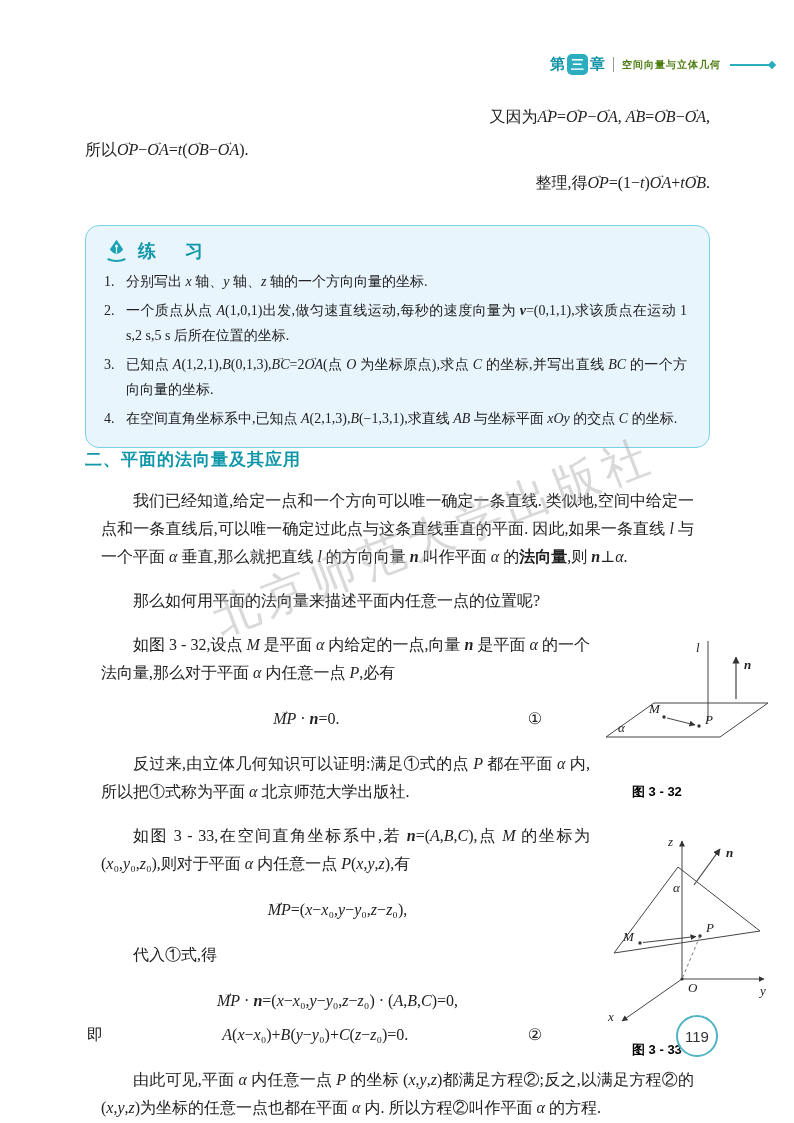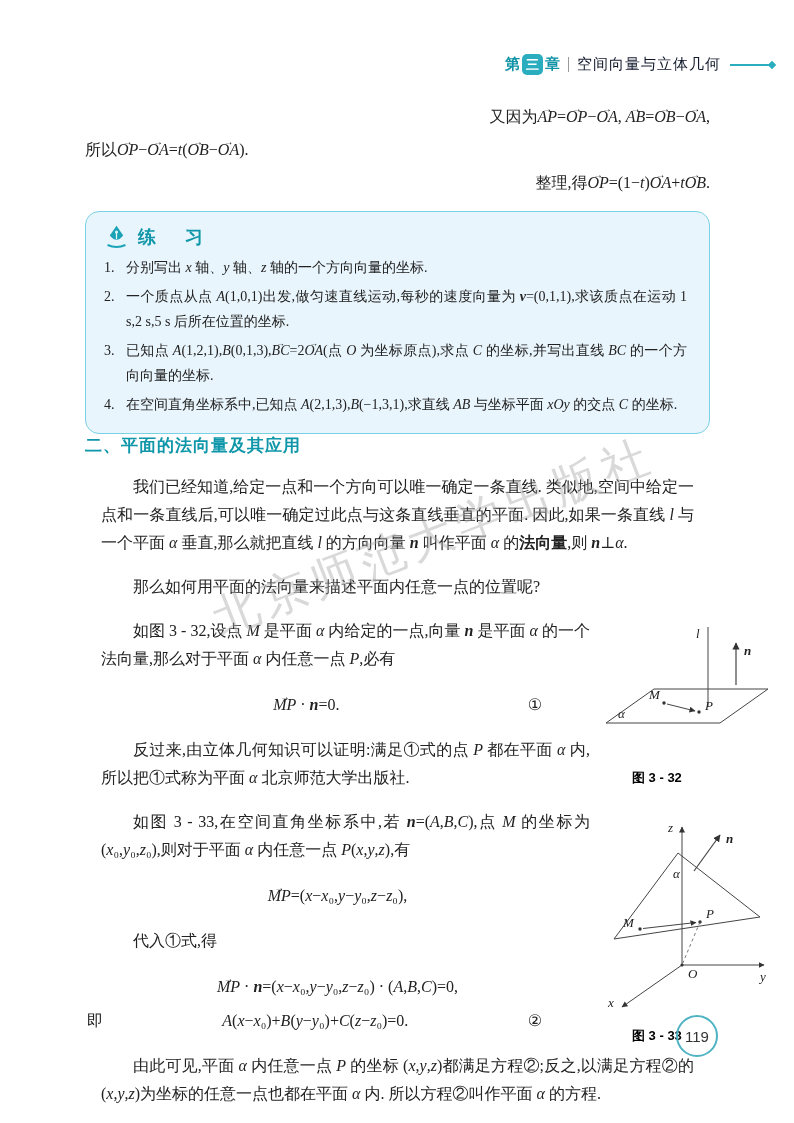--- a/index.html
+++ b/index.html
@@ -7,34 +7,34 @@
   .page{position:relative;width:794px;height:1123px;background:#fff;overflow:hidden;
         font-family:"Liberation Serif","DejaVu Serif",serif;color:#222;}
 
   
   .header{position:absolute;top:54px;right:22px;display:flex;align-items:center;
           font-family:"Liberation Sans","DejaVu Sans",sans-serif;}
   .chapter-prefix,.chapter-suffix{color:#1093a6;font-weight:bold;font-size:15px;}
   .chapter-badge{width:21px;height:21px;margin:0 2px;background:#2badc0;color:#fff;border-radius:5px;
                  display:flex;align-items:center;justify-content:center;font-size:13px;font-weight:bold;}
   .header-divider{width:1px;height:15px;background:#9a9a9a;margin:0 8px;}
-  .chapter-title{font-size:15px;font-weight:normal;color:#0f172a;letter-spacing:1px;}
+  .chapter-title{font-size:10px;font-weight:bold;color:#4d7c0f;letter-spacing:1px;}
   .header-line{width:42px;height:2px;background:#2badc0;margin-left:9px;position:relative;}
   .header-line::after{content:"";position:absolute;right:-3px;top:-2px;width:6px;height:6px;
                       background:#2badc0;transform:rotate(45deg);}
 
   
   .content{position:relative;padding:100px 84px 0 85px;}
 
   .math-block{font-size:16px;}
   .math-line{line-height:33px;}
   .math-line.indent{padding-left:32px;text-align:right;}
 
   
-  .exercise-box{margin-top:12px;background:#e9f5fc;border:1px solid #79d2e4;border-radius:14px;
+  .exercise-box{margin-top:26px;background:#e9f5fc;border:1px solid #79d2e4;border-radius:14px;
                 padding:10px 22px 16px 16px;}
   .exercise-header{display:flex;align-items:center;gap:9px;margin:2px 0 6px 2px;}
   .pen-icon{width:25px;height:25px;flex:0 0 auto;}
   .exercise-title{color:#0f97a9;font-size:18px;font-weight:bold;letter-spacing:12px;
                   font-family:"Liberation Sans","DejaVu Sans",sans-serif;}
   .ex-item{position:relative;padding-left:24px;font-size:14px;line-height:25px;margin-top:4px;
            text-align:justify;}
   .ex-num{position:absolute;left:2px;}
 
   

